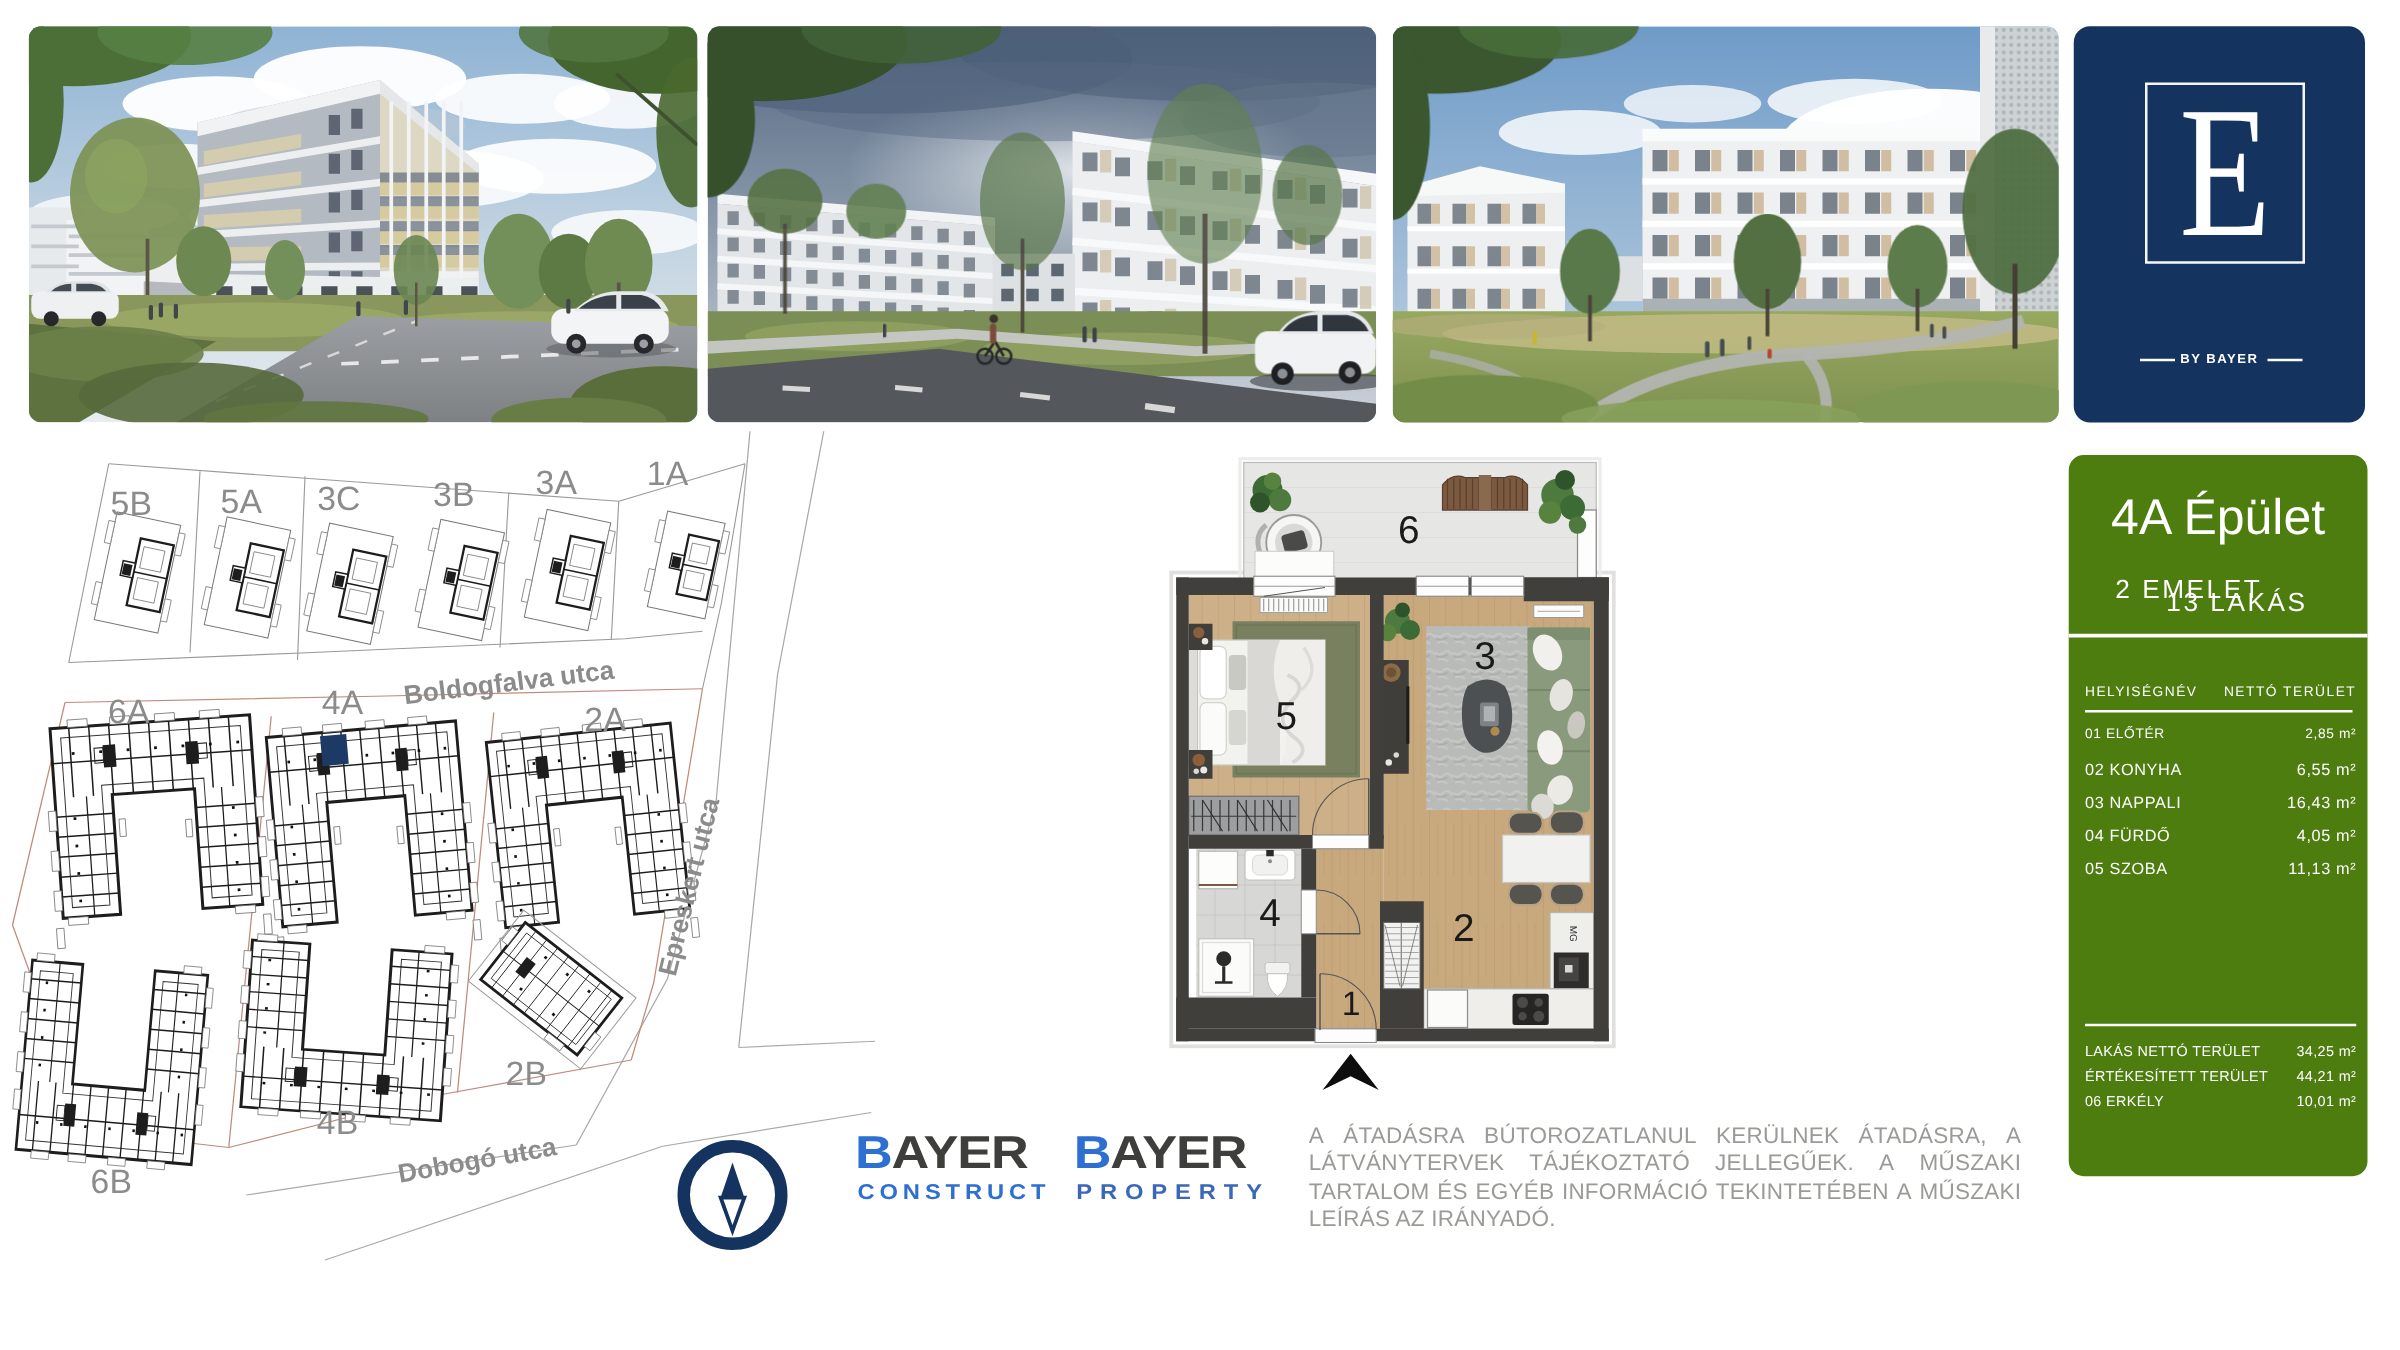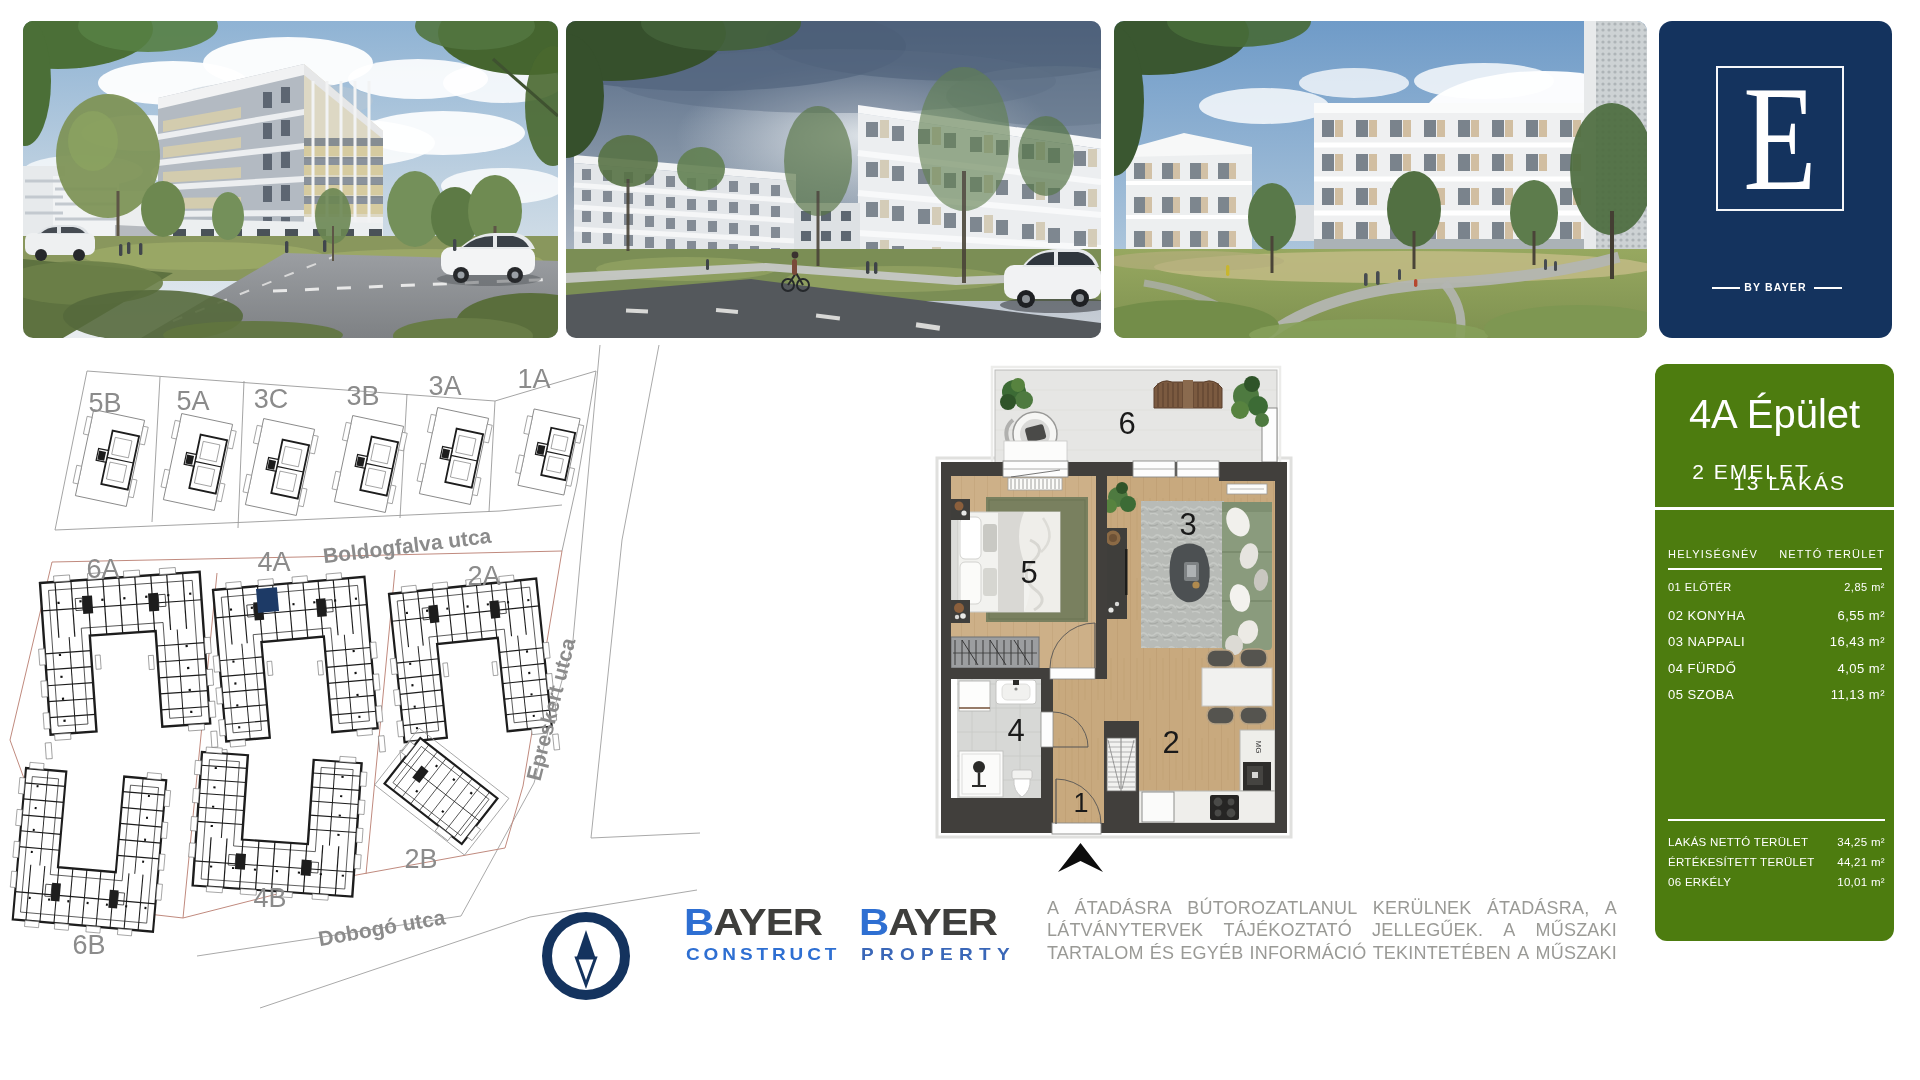--- a/index.html
+++ b/index.html
@@ -1555,13 +1555,14 @@
       </div>
 <div class="jline">
         <span>TARTALOM</span>
         <span>ÉS</span>
         <span>EGYÉB</span>
         <span>INFORMÁCIÓ</span>
         <span>TEKINTETÉBEN</span>
         <span>A</span>
         <span>MŰSZAKI</span>
       </div>
+<div>LEÍRÁS AZ IRÁNYADÓ.</div>
 </div>
 </div>
 </body></html>

